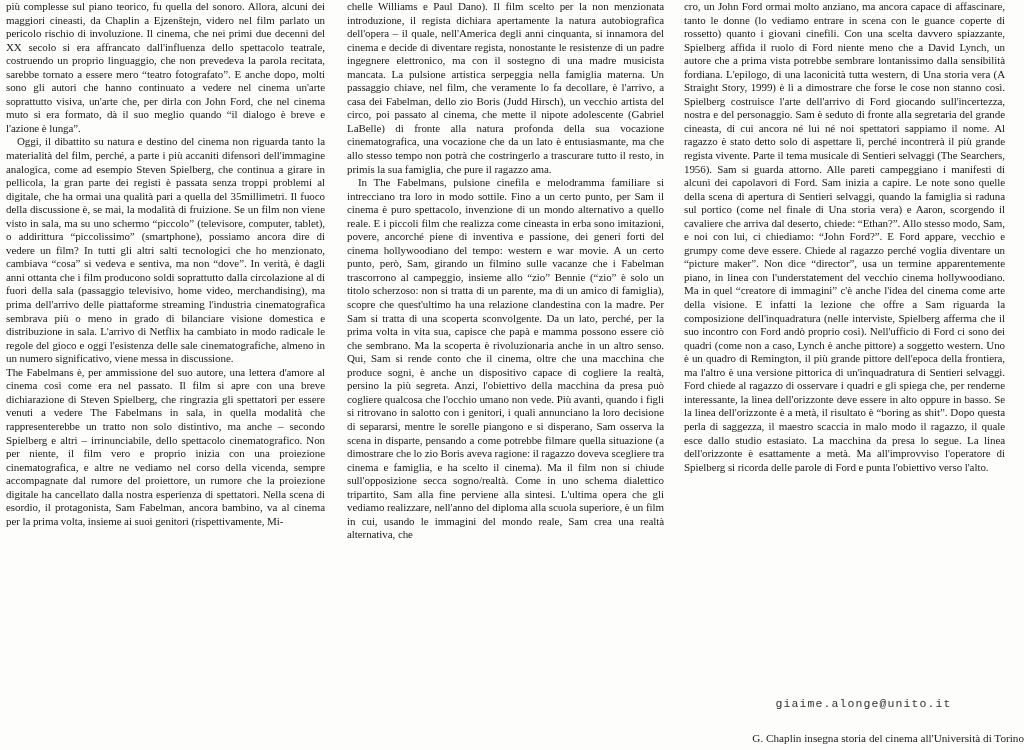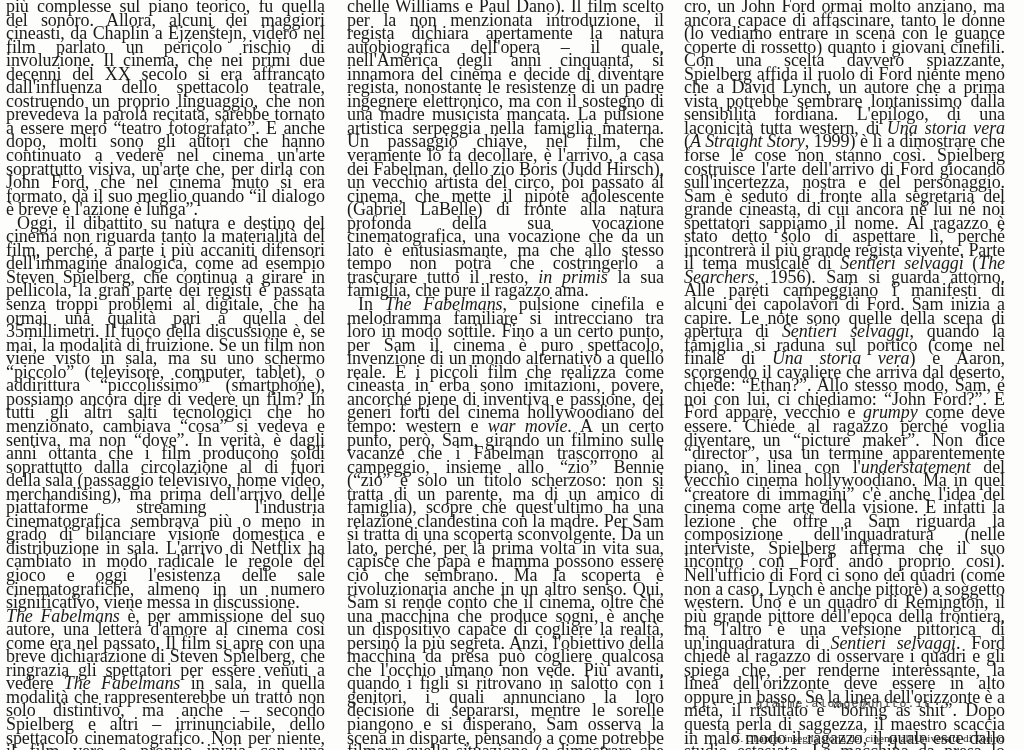--- a/index.html
+++ b/index.html
@@ -41,33 +41,33 @@
     position: absolute;
     top: 0;
     right: 4px;
     width: 0px;
     height: 100%;
   }
   p {
     margin: 0;
     text-align: justify;
     text-justify: inter-word;
-    font-size: 18px;
+    font-size: 11px;
     line-height: 13.55px;
     letter-spacing: -0.08px;
     hyphens: auto;
     -webkit-hyphens: auto;
     text-indent: 11px;
   }
   p.noindent { text-indent: 0; }
-  .it { font-style: italic; }
+  .it { }
   .footer {
     position: absolute;
     bottom: 6px;
-    right: 20px;
+    right: 0;
     width: 333px;
     box-sizing: border-box;
     padding-left: 12px;
   }
   .email {
     font-family: "Liberation Mono", monospace;
     font-size: 11.5px;
     letter-spacing: 1.1px;
     text-align: center;
     color: #333;

